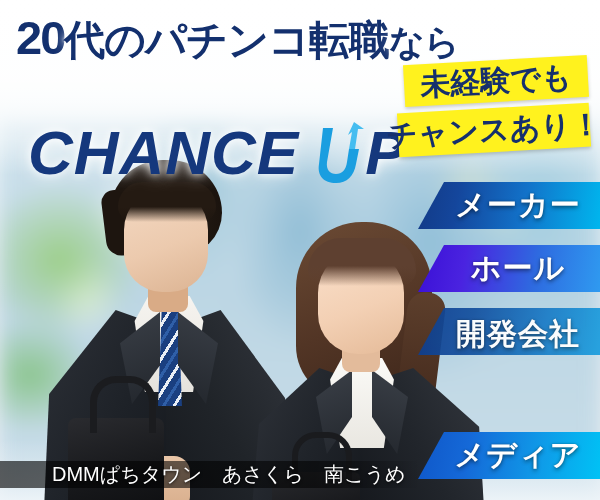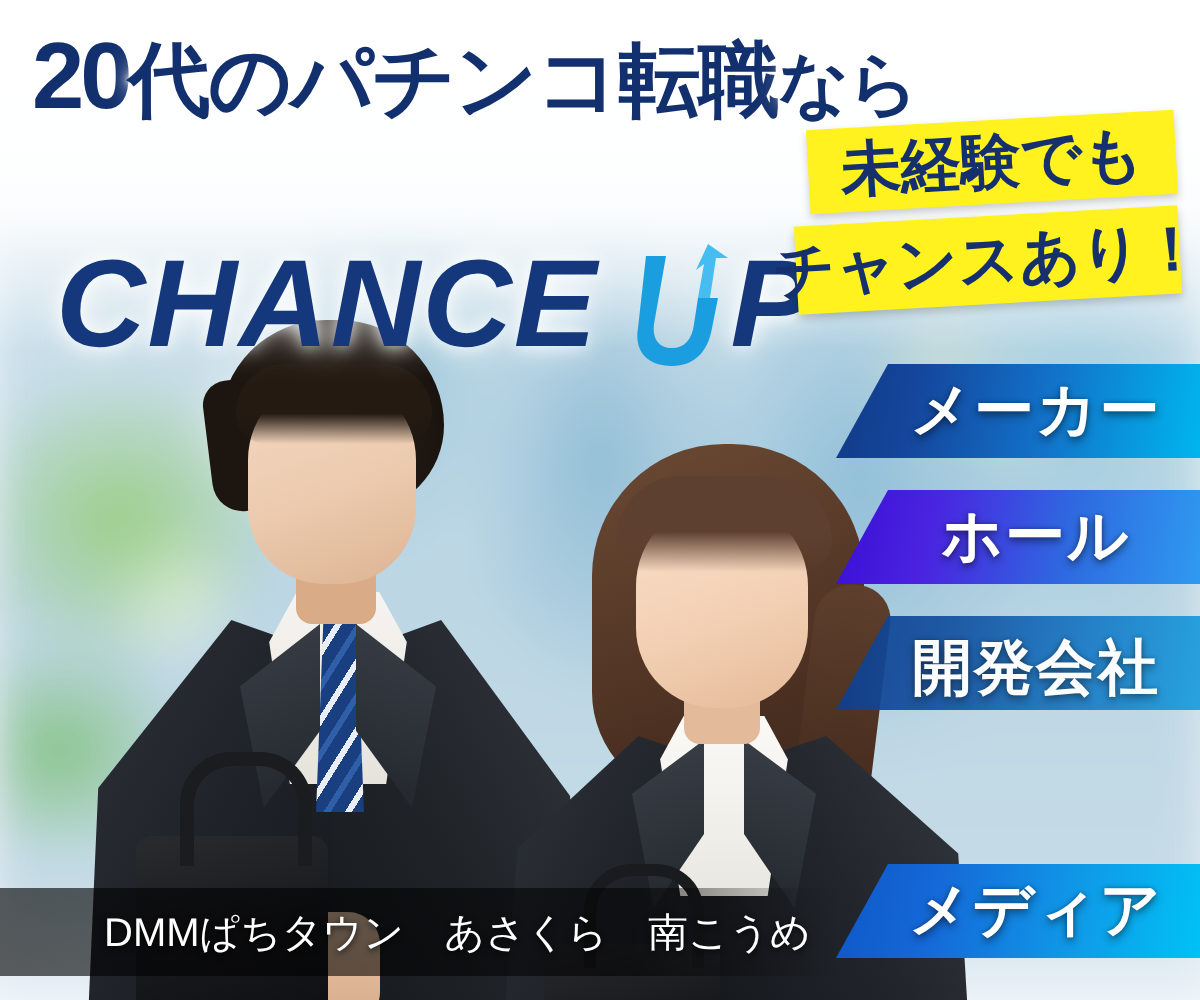--- a/index.html
+++ b/index.html
@@ -227,21 +227,21 @@
     text-shadow:0 2px 4px rgba(0,0,0,.45),0 0 2px rgba(0,0,0,.3);
   }
   .b0{top:182px;background:linear-gradient(100deg,#123a86 0%,#14469c 22%,#1272c9 58%,#00b6ee 100%);}
   .b1{top:245px;background:linear-gradient(100deg,#3a0fd6 0%,#4a23e0 26%,#2e6ae0 64%,#2f9af0 100%);}
   .b2{top:308px;background:linear-gradient(100deg,#0f3d8e 0%,#14509f 30%,#1a7bc6 68%,#1b9ede 100%);opacity:.93;align-items:flex-end;}
   .b3{top:370px;background:linear-gradient(100deg,#5a10e0 0%,#6327e6 24%,#3664e6 62%,#2e9cf2 100%);}
   .b4{top:432px;background:linear-gradient(100deg,#0f57c8 0%,#1569d8 28%,#0f9ae8 66%,#00c2f5 100%);}
 
   
   .caption{
-    position:absolute;left:0;bottom:12px;width:420px;height:44px;
+    position:absolute;left:0;bottom:12px;width:420px;height:27px;
     background:linear-gradient(90deg,rgba(0,0,0,.62) 0%,rgba(0,0,0,.55) 75%,rgba(0,0,0,0) 100%);
     display:flex;align-items:center;
   }
   .caption span{
     color:#ffffff;font-size:20px;padding-left:52px;white-space:nowrap;
     text-shadow:0 1px 3px rgba(0,0,0,.8);
   }
 </style>
 </head>
 <body>

